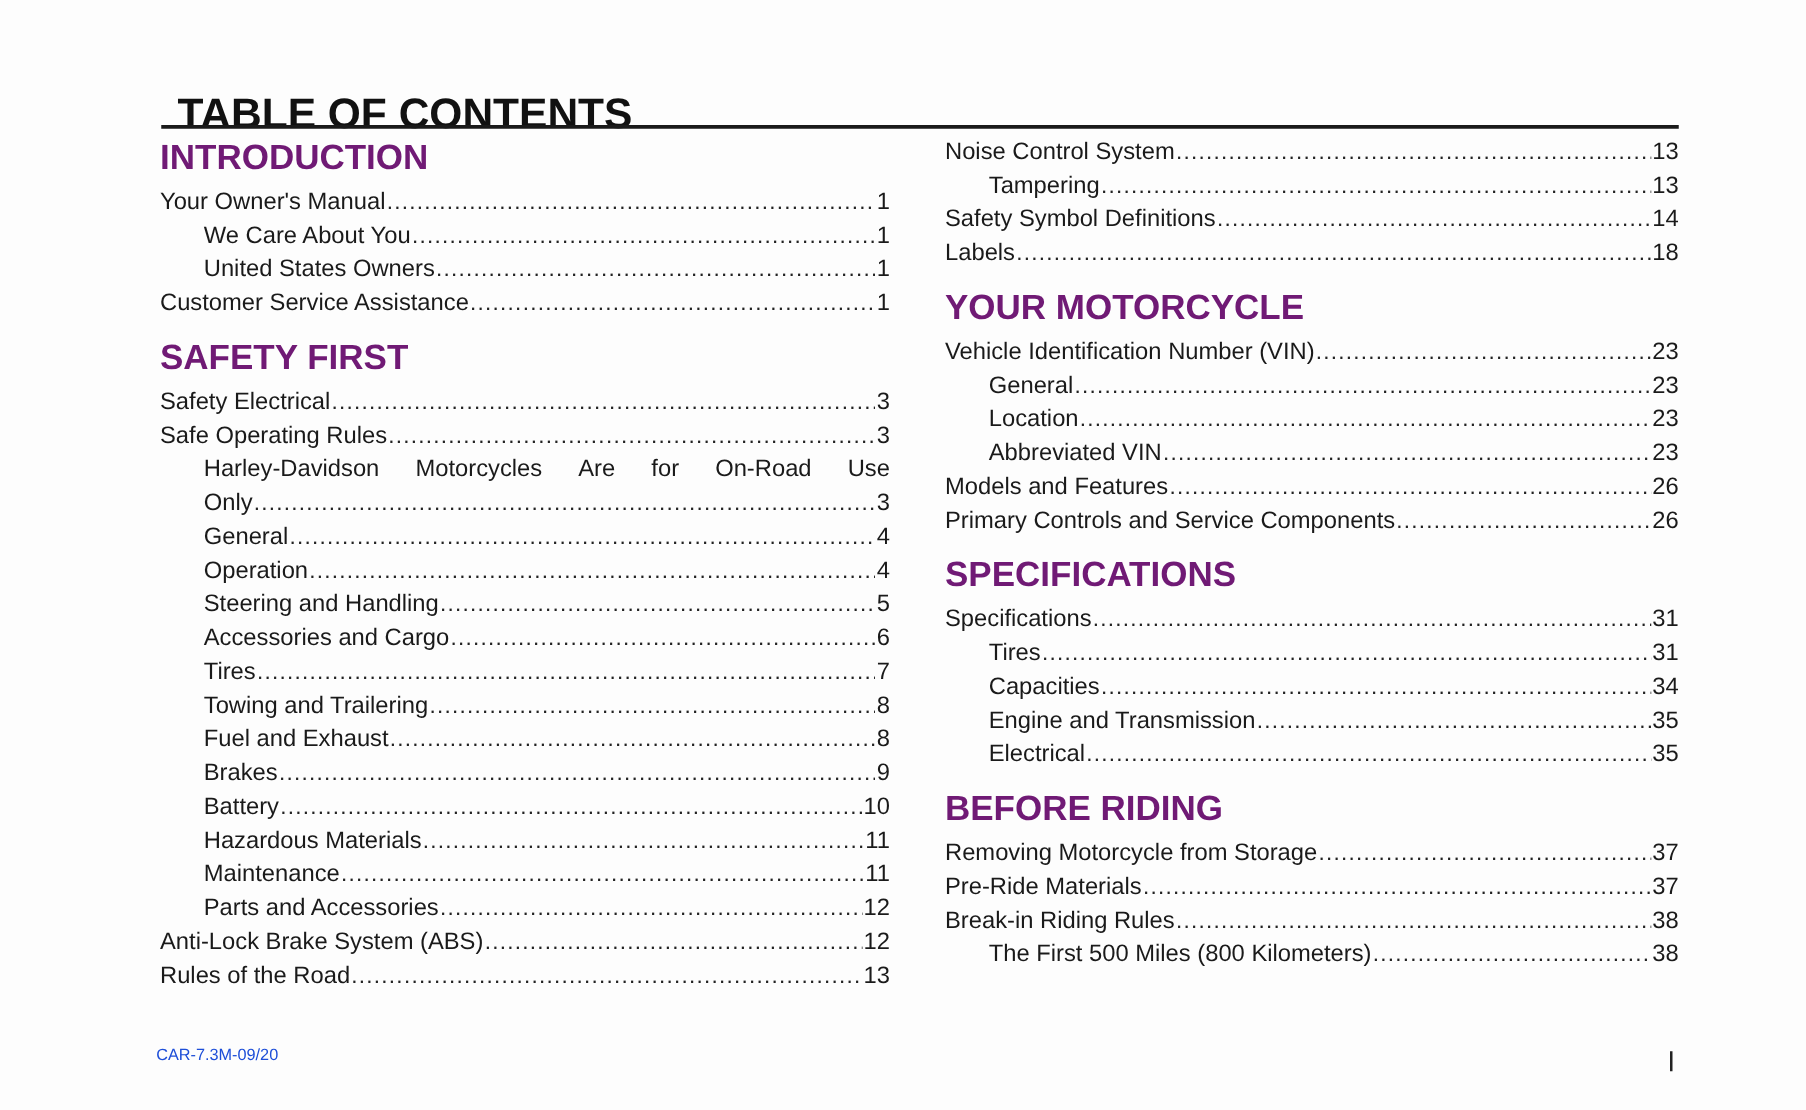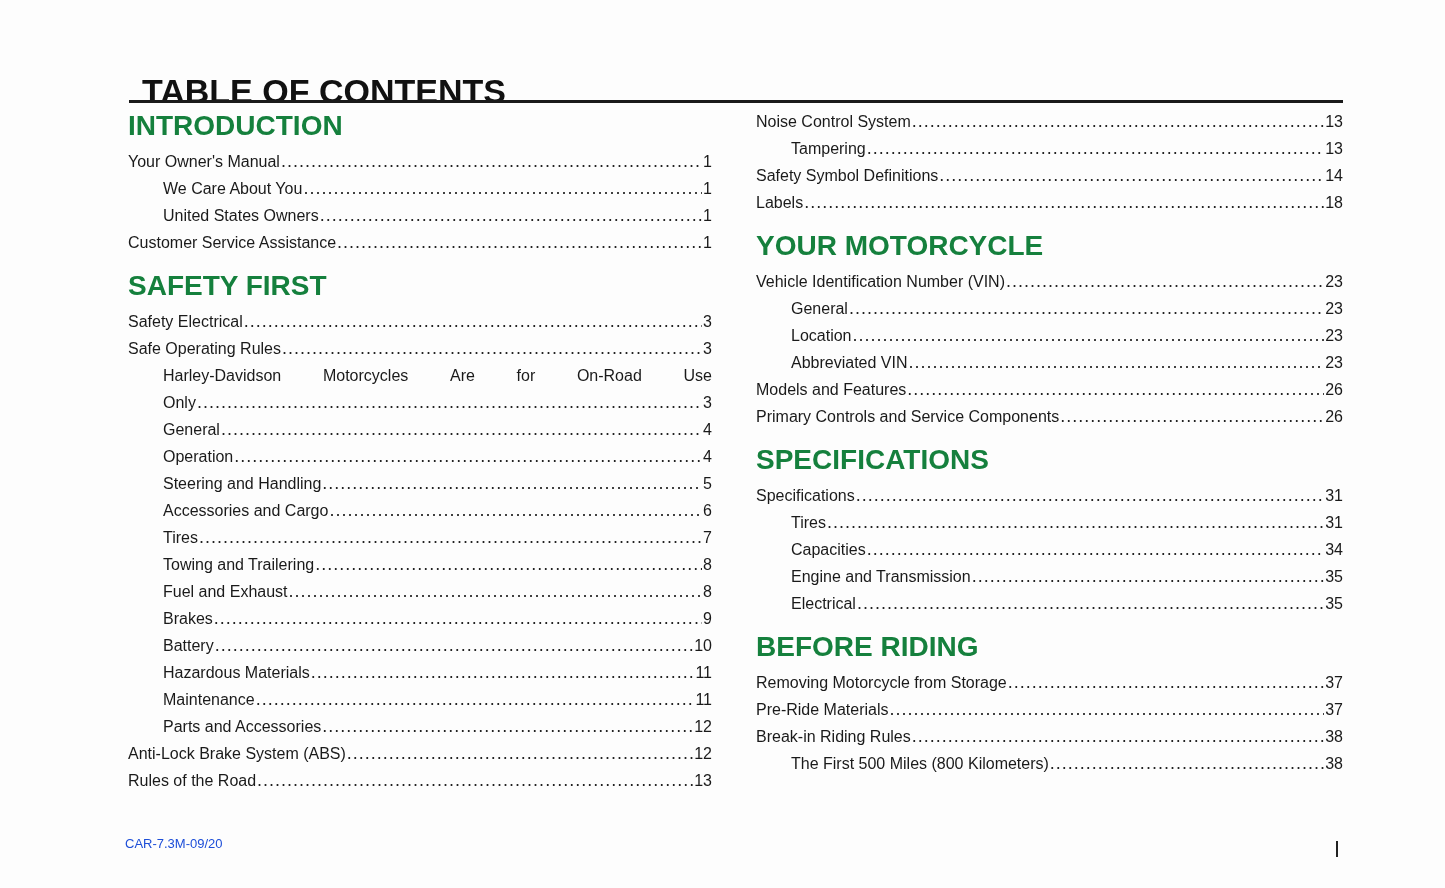--- a/index.html
+++ b/index.html
@@ -37,34 +37,34 @@
       position: absolute;
       top: 104px;
     }
     .col-left { left: 128px; width: 584px; }
     .col-right { left: 756px; width: 587px; }
 
     .section-heading {
       font-size: 28px;
       font-weight: bold;
       line-height: 36px;
-      color: #15803d;
+      color: #701a75;
       margin: 0;
       padding-top: 0;
       height: 44px;
       display: flex;
       align-items: center;
     }
     .section { margin-bottom: 8px; }
     .section.no-heading { margin-top: 4px; }
 
     .toc-entry {
       display: flex;
       align-items: center;
-      font-size: 16px;
+      font-size: 19px;
       line-height: 27px;
       height: 27px;
       white-space: nowrap;
       cursor: pointer;
     }
     .toc-entry.level-2 { padding-left: 35px; }
     .toc-entry .entry-title { flex: 0 0 auto; }
     .toc-entry .leader {
       flex: 1 1 auto;
       overflow: hidden;

